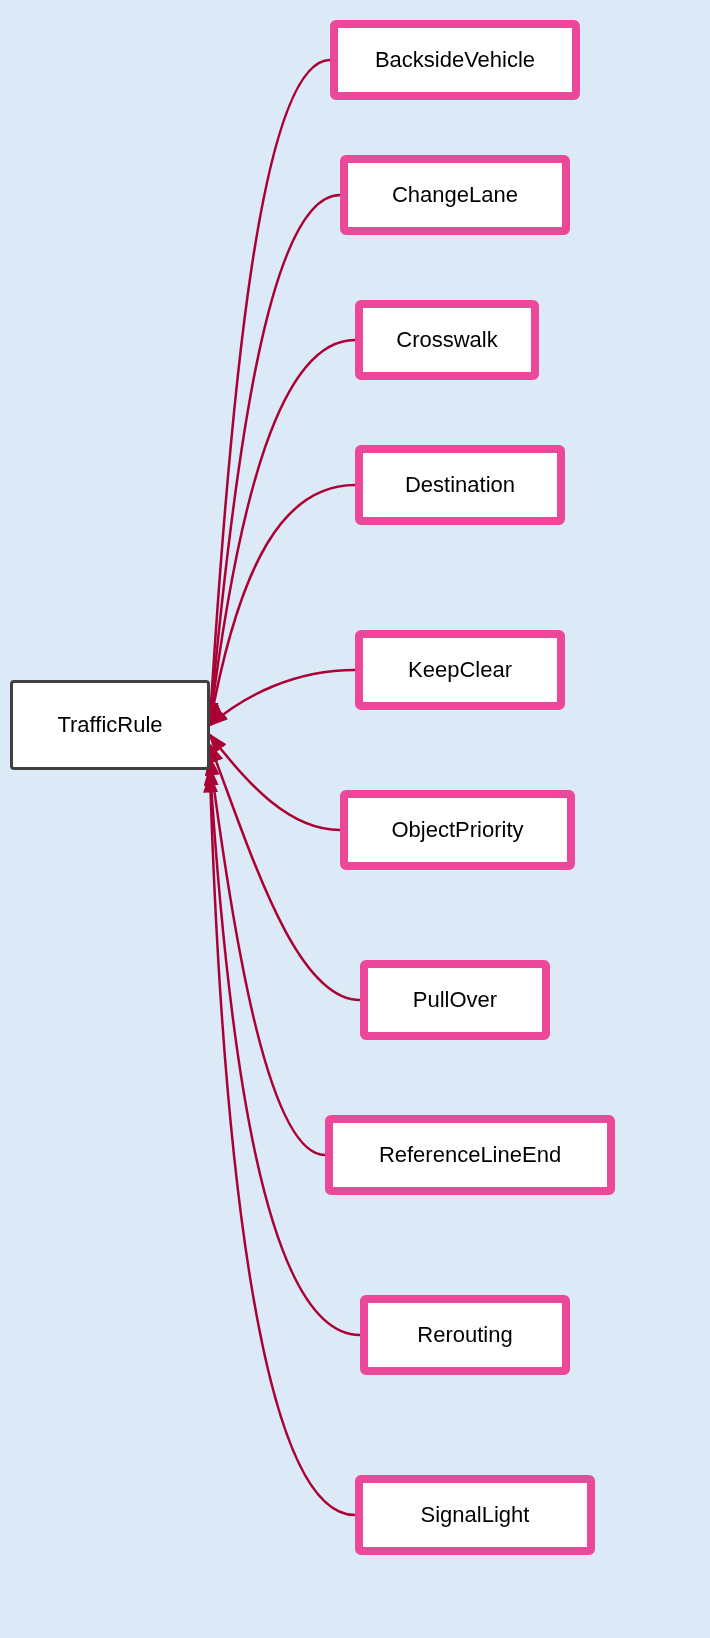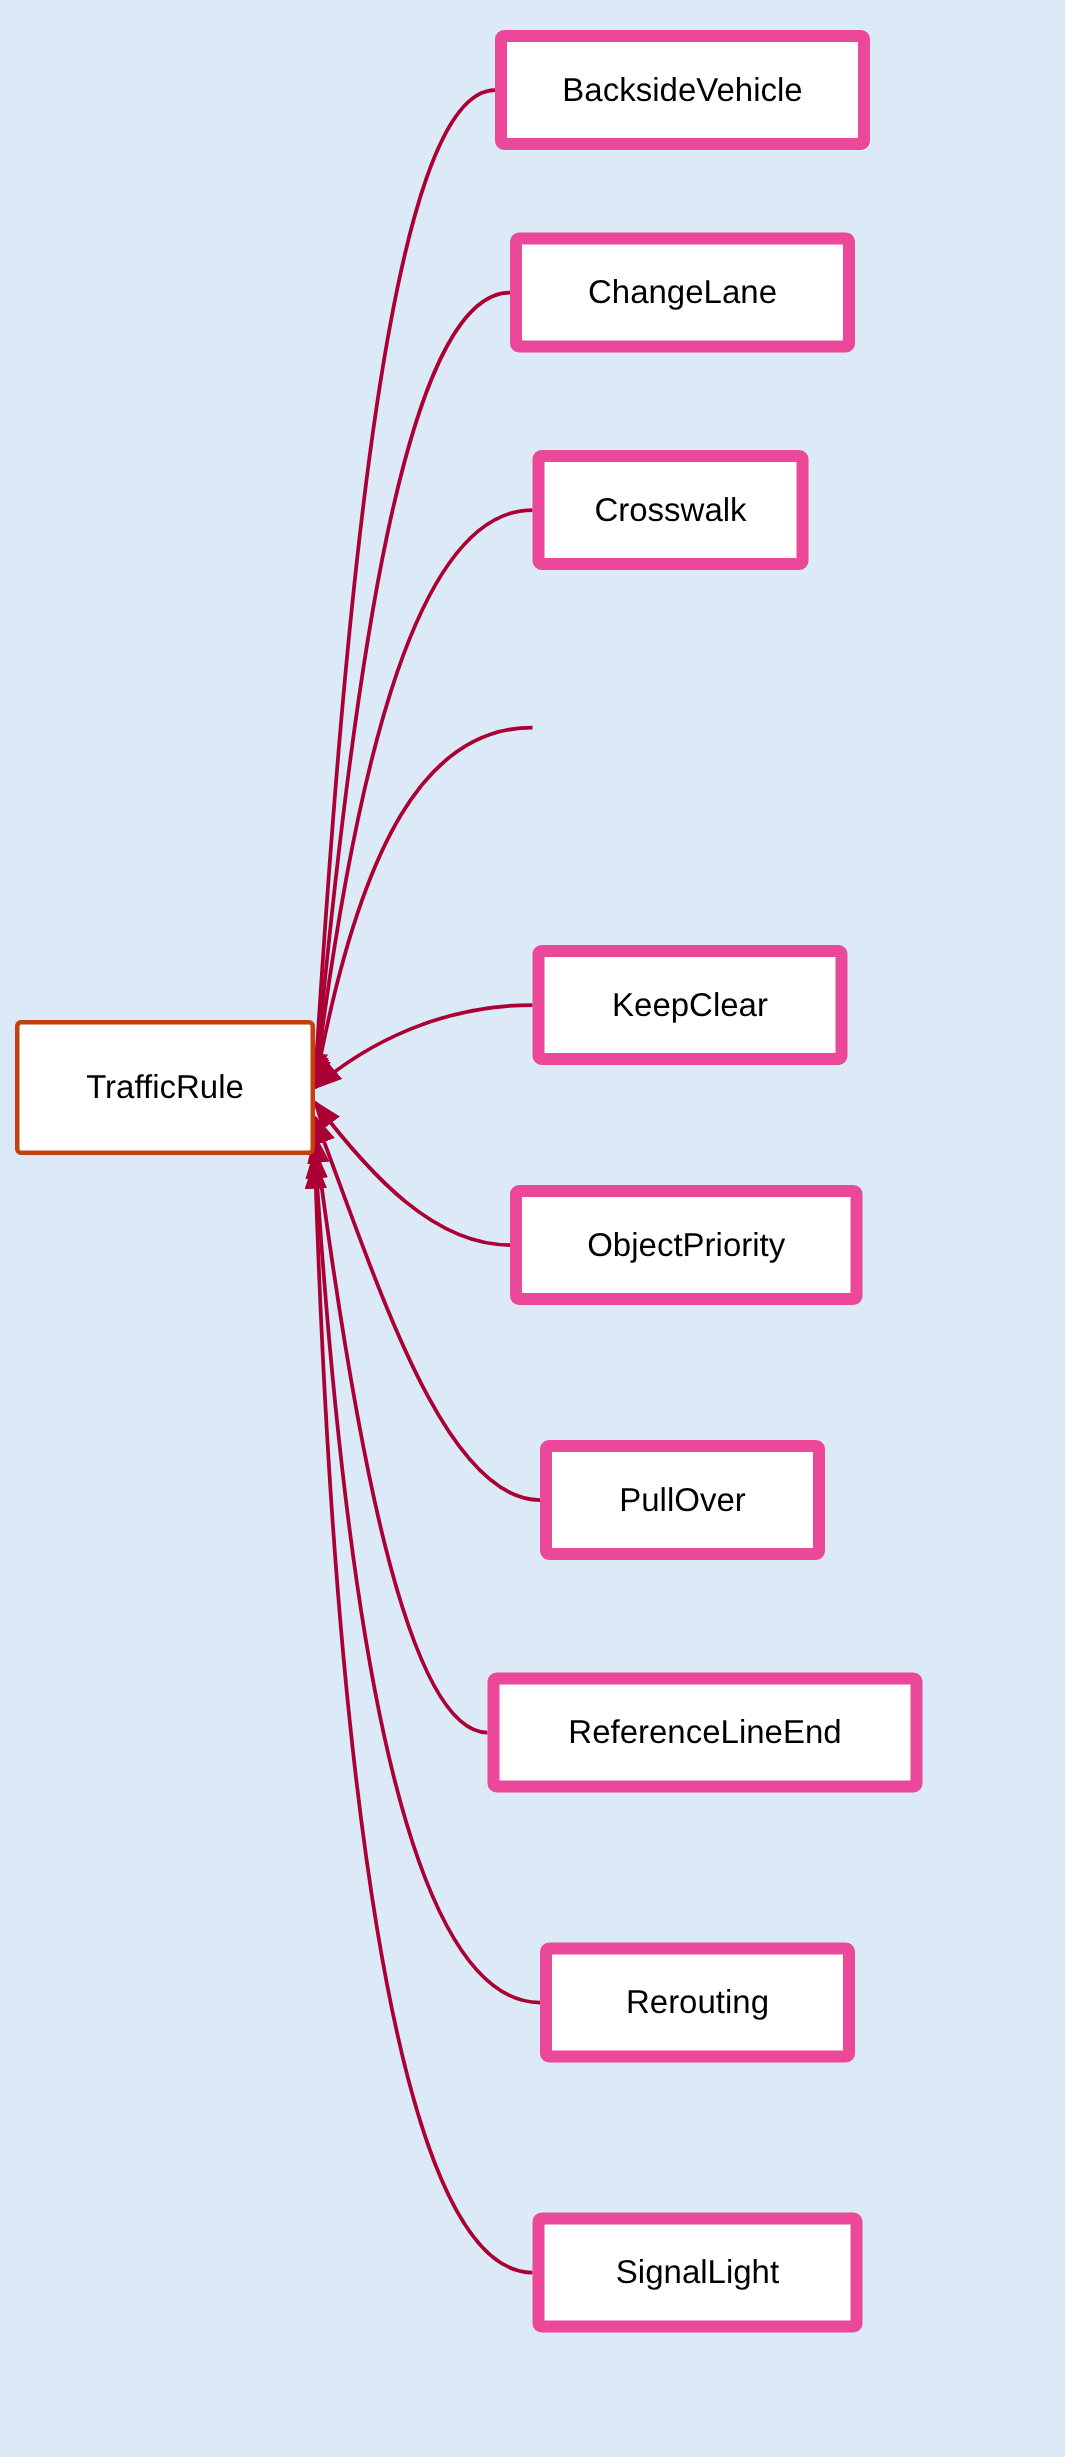--- a/index.html
+++ b/index.html
@@ -23,21 +23,21 @@
       align-items: center;
       justify-content: center;
       font-size: 22px;
       font-weight: 500;
     }
     .node-blue {
       border: 8px solid #ec4899;
       border-radius: 6px;
     }
     .node-red {
-      border: 3px solid #c2410c;
+      border: 3px solid #404040;
       border-radius: 4px;
     }
     svg.arrows {
       position: absolute;
       top: 0;
       left: 0;
       width: 710px;
       height: 1638px;
       pointer-events: none;
     }
@@ -84,20 +84,23 @@
   </div>
 
   <div class="node node-blue" style="left:340px; top:155px; width:230px; height:80px;">
     <span>ChangeLane</span>
   </div>
 
   <div class="node node-blue" style="left:355px; top:300px; width:184px; height:80px;">
     <span>Crosswalk</span>
   </div>
 
+  <div class="node node-blue" style="left:355px; top:445px; width:210px; height:80px;">
+    <span>Destination</span>
+  </div>
 
   <div class="node node-blue" style="left:355px; top:630px; width:210px; height:80px;">
     <span>KeepClear</span>
   </div>
 
   <div class="node node-blue" style="left:340px; top:790px; width:235px; height:80px;align-items:center;">
     <span>ObjectPriority</span>
   </div>
 
   <div class="node node-blue" style="left:360px; top:960px; width:190px; height:80px;">
@@ -105,17 +108,17 @@
   </div>
 
   <div class="node node-blue" style="left:325px; top:1115px; width:290px; height:80px;">
     <span>ReferenceLineEnd</span>
   </div>
 
   <div class="node node-blue" style="left:360px; top:1295px; width:210px; height:80px;justify-content:center;">
     <span>Rerouting</span>
   </div>
 
-  <div class="node node-blue" style="left:355px; top:1475px; width:220px; height:80px;">
+  <div class="node node-blue" style="left:355px; top:1475px; width:240px; height:80px;">
     <span>SignalLight</span>
   </div>
 
 </div>
 
 </body></html>

